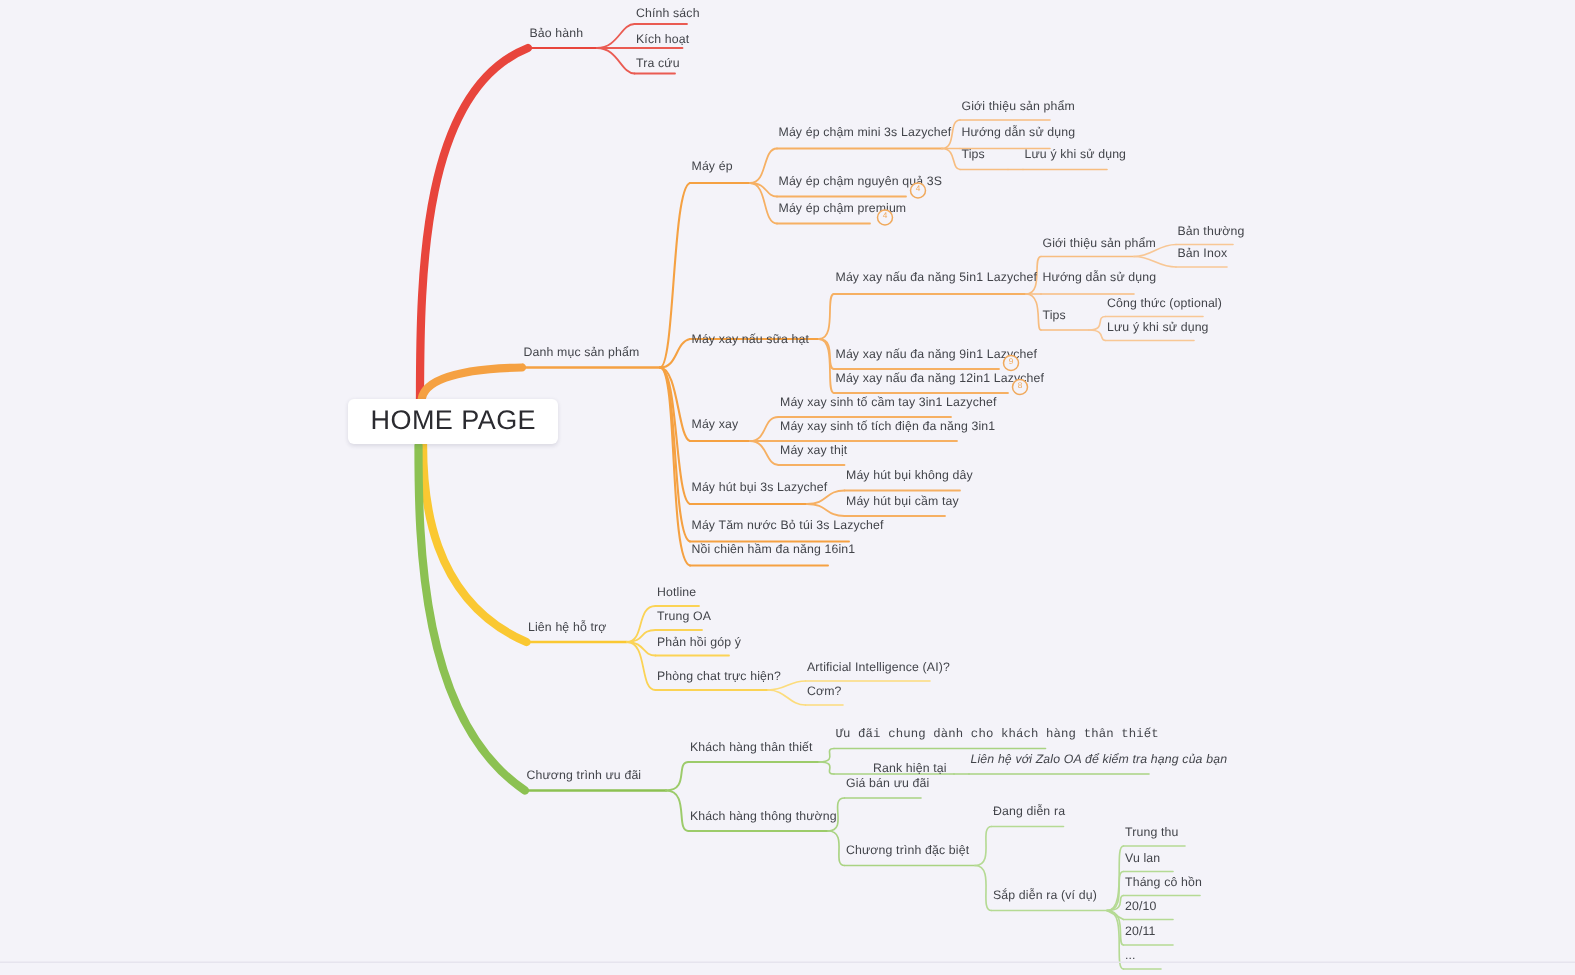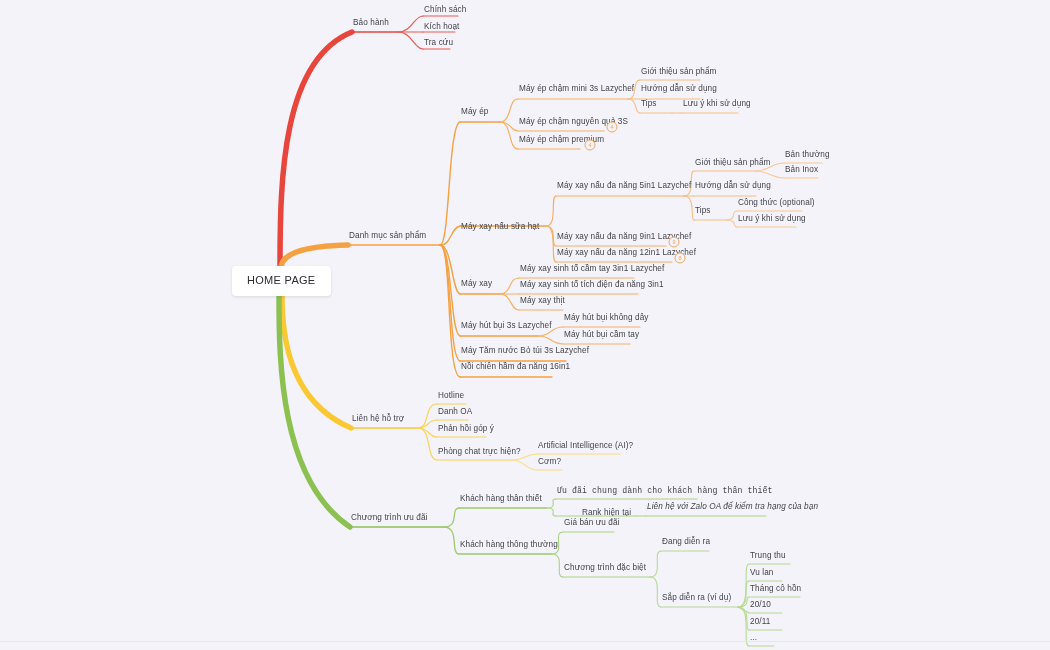--- a/index.html
+++ b/index.html
@@ -31,21 +31,21 @@
     color: #42444a;
     letter-spacing: .1px;
     line-height: 11px;
     padding: 0 1px 2px 1px;
     transform: translateY(-50%);
   }
   .node.root {
     background: #ffffff;
     border-radius: 4px;
     box-shadow: 0 1px 3px rgba(40,40,70,.13);
-    font-size: 11px;
+    font-size: 18px;
     color: #2b2b30;
     padding: 9px 15px 10px 15px;
     letter-spacing: .3px;
     transform: translateY(-50%);
   }
   .badge {
     position: absolute;
     width: 9px; height: 9px;
     border-radius: 50%;
     border: 1px solid #f0a95c;
@@ -247,21 +247,21 @@
 
   <div class="node" style="left:460px; top:326px;">Máy hút bụi 3s Lazychef</div>
   <div class="node" style="left:563px; top:318px;">Máy hút bụi không dây</div>
   <div class="node" style="left:563px; top:335px;">Máy hút bụi cầm tay</div>
 
   <div class="node" style="left:460px; top:351px;">Máy Tăm nước Bỏ túi 3s Lazychef</div>
   <div class="node" style="left:460px; top:367px;">Nồi chiên hầm đa năng 16in1</div>
 
   <div class="node" style="left:351px; top:419px;">Liên hệ hỗ trợ</div>
   <div class="node" style="left:437px; top:396px;">Hotline</div>
-  <div class="node" style="left:437px; top:412px;">Danh OA</div>
+  <div class="node" style="left:437px; top:412px;">Trung OA</div>
   <div class="node" style="left:437px; top:429px;">Phản hồi góp ý</div>
   <div class="node" style="left:437px; top:452px;">Phòng chat trực hiện?</div>
   <div class="node" style="left:537px; top:446px;">Artificial Intelligence (AI)?</div>
   <div class="node" style="left:537px; top:462px;">Cơm?</div>
 
   <div class="node" style="left:350px; top:518px;">Chương trình ưu đãi</div>
   <div class="node" style="left:459px; top:499px;">Khách hàng thân thiết</div>
   <div class="node" style="left:556px; top:491px;font-family:Liberation Mono, monospace;">Ưu đãi chung dành cho khách hàng thân thiết</div>
   <div class="node" style="left:556px; top:513px;margin-left:25px;">Rank hiện tại</div>
   <div class="node" style="left:646px; top:507px;font-style:italic;">Liên hệ với Zalo OA để kiểm tra hạng của bạn</div>

